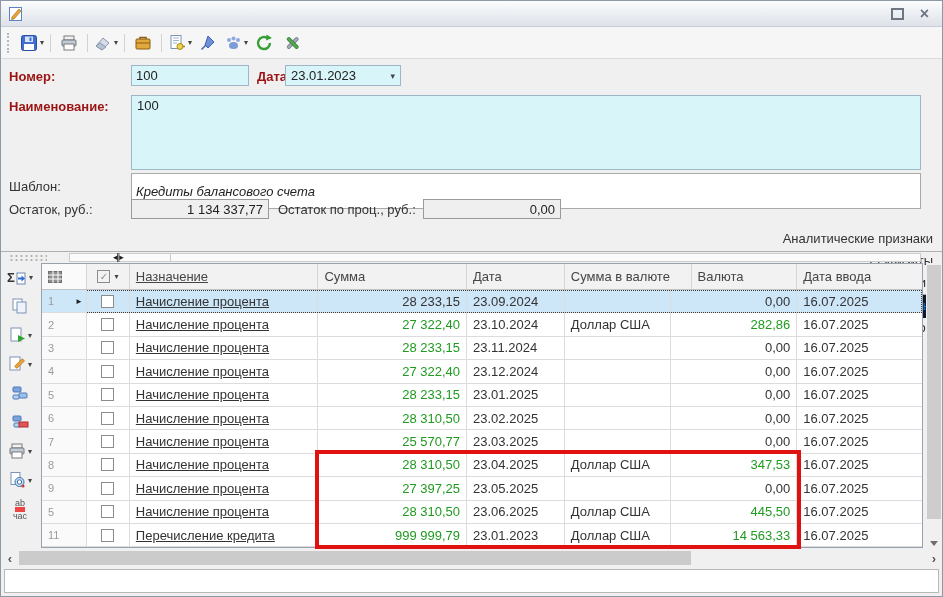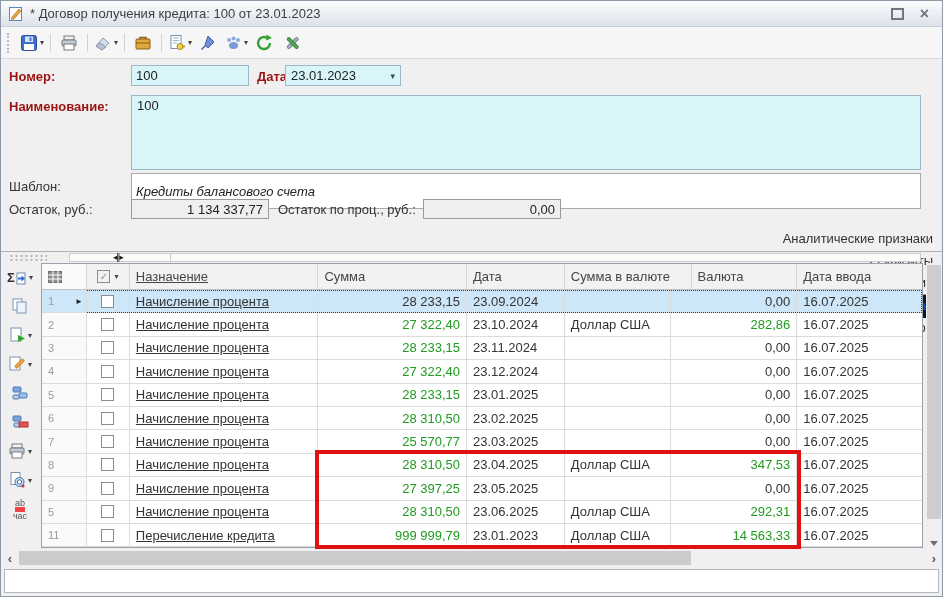--- a/index.html
+++ b/index.html
@@ -113,21 +113,20 @@
 </head>
 <body>
 
 <div class="window">
 
   <div class="titlebar">
     <svg width="16" height="16">
       <rect x="1.5" y="1.5" width="12" height="13" fill="#fff" stroke="#5b84c4"></rect>
       <path d="M4 11 L11 3 L13 5 L6 13 L3.5 13.5 Z" fill="#e8a33d" stroke="#a8741d" stroke-width="0.7"></path>
     </svg>
-    <span class="title-text">* Договор получения кредита: 100 от 23.01.2023</span>
     <div class="wctl">
       <div class="wbox"></div>
       <div class="wclose">×</div>
     </div>
   </div>
 
   <div class="toolbar">
     <div class="tgrip"></div>
     <div class="tbtn">
       <svg width="18" height="18">
@@ -431,21 +430,21 @@
         </div>
         <div class="grid-row">
           <div class="cell c-num">5</div>
           <div class="cell c-check">
             <span class="cb"></span>
           </div>
           <div class="cell c-purpose">Начисление процента</div>
           <div class="cell c-sum amt-green">28 310,50</div>
           <div class="cell c-date">23.06.2025</div>
           <div class="cell c-cur">Доллар США</div>
-          <div class="cell c-sumcur amt-green">292,31</div>
+          <div class="cell c-sumcur amt-green">445,50</div>
           <div class="cell c-entry">16.07.2025</div>
         </div>
         <div class="grid-row">
           <div class="cell c-num">11</div>
           <div class="cell c-check">
             <span class="cb"></span>
           </div>
           <div class="cell c-purpose">Перечисление кредита</div>
           <div class="cell c-sum amt-green">999 999,79</div>
           <div class="cell c-date">23.01.2023</div>

